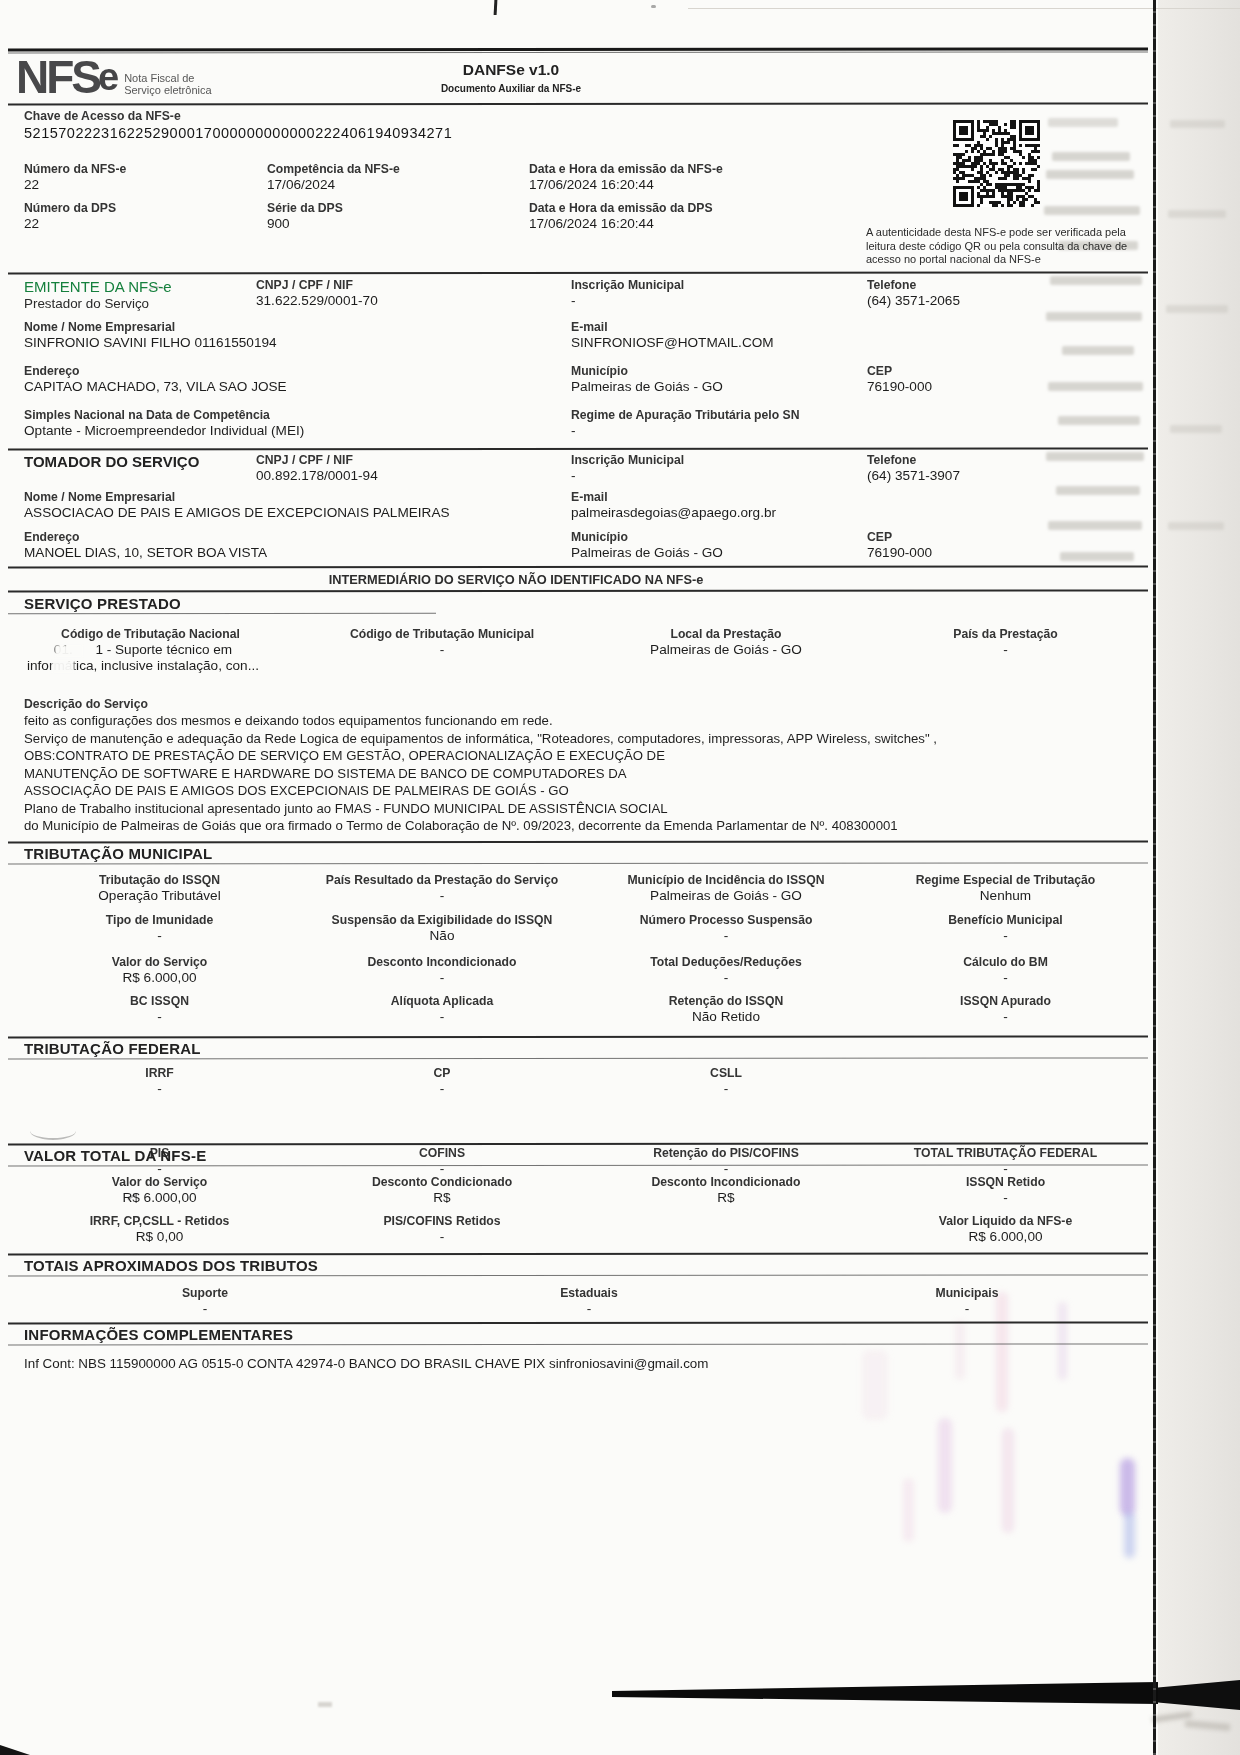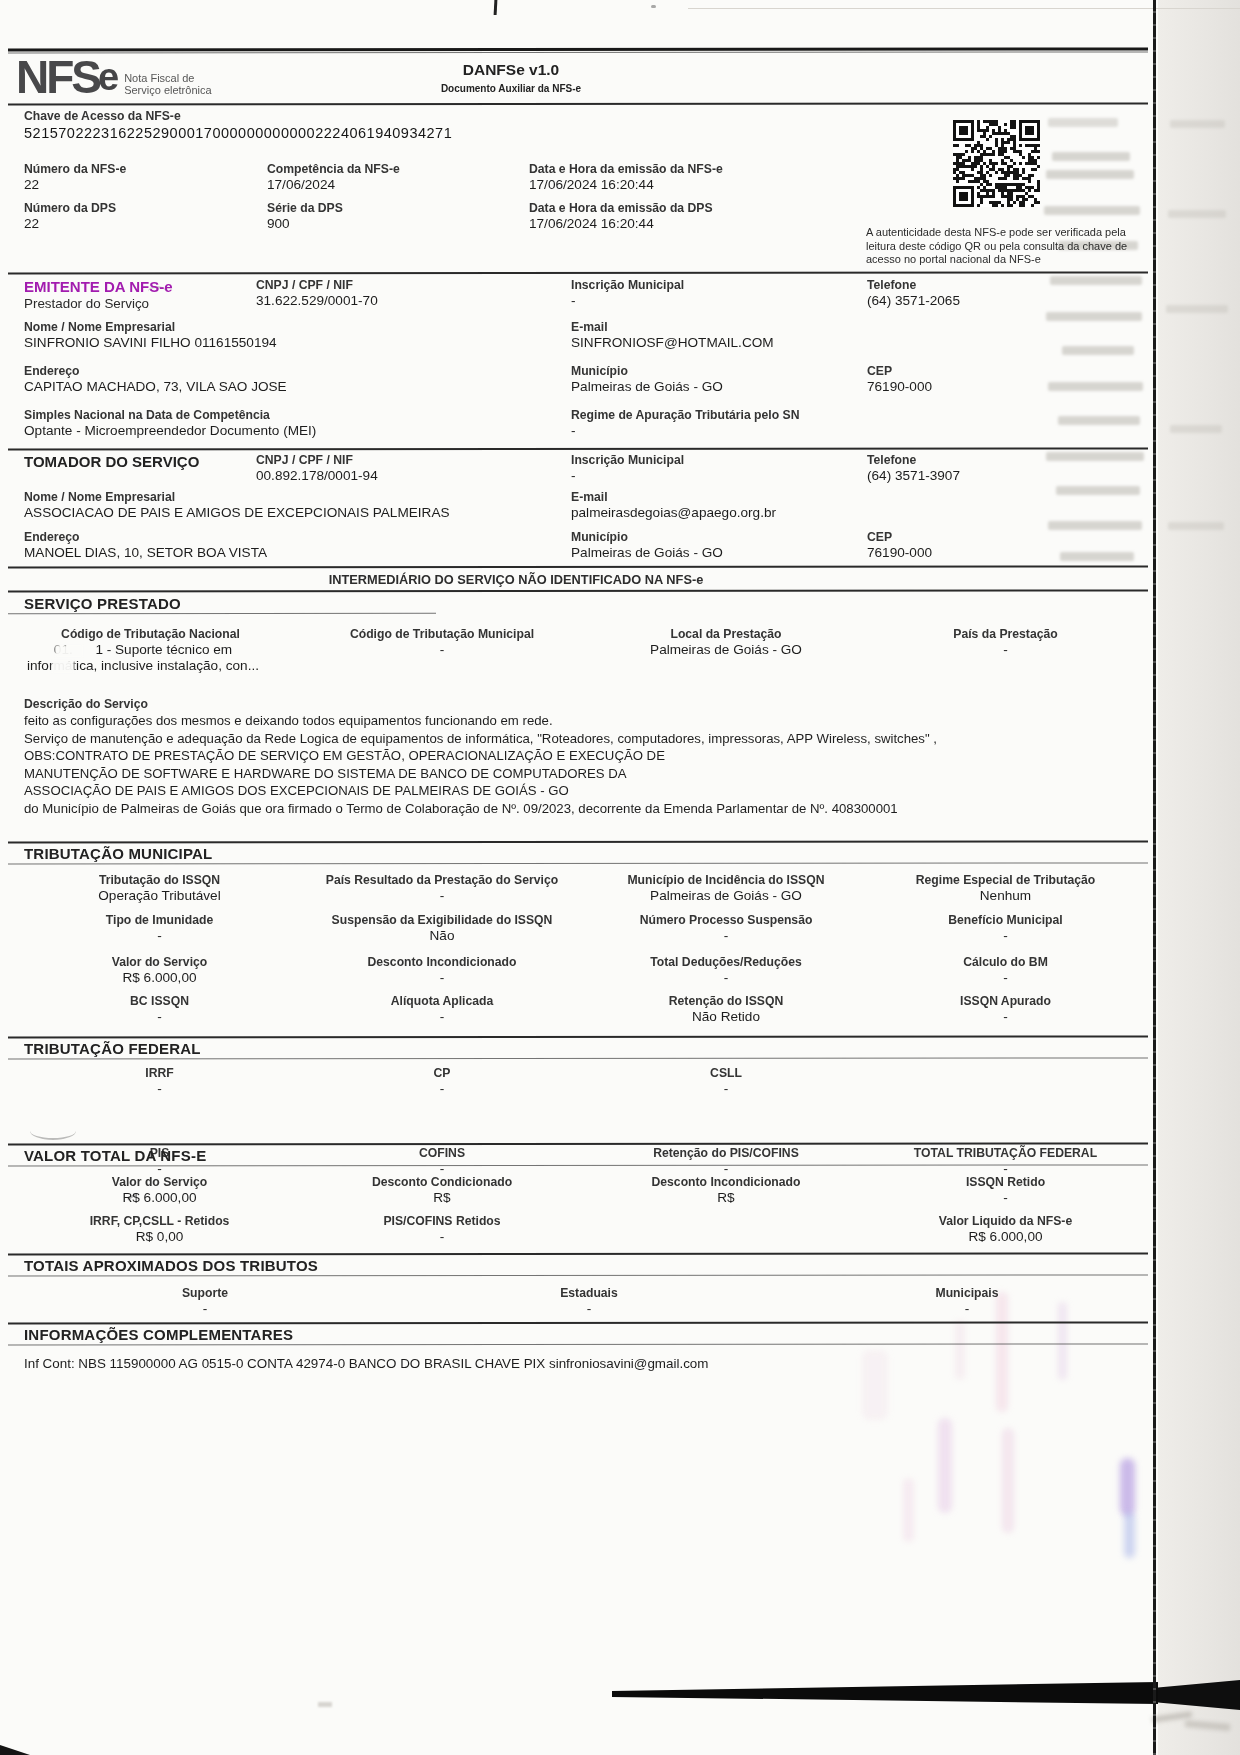--- a/index.html
+++ b/index.html
@@ -478,21 +478,21 @@
         <rect x="0" y="22" width="7" height="7" fill="#111"></rect>
         <rect x="1" y="23" width="5" height="5" fill="#fff"></rect>
         <rect x="2" y="24" width="3" height="3" fill="#111"></rect>
       </svg>
     </div>
   <div class="note">A autenticidade desta NFS-e pode ser verificada pela leitura deste código QR ou pela consulta da chave de acesso no portal nacional da NFS-e</div>
 
   <div class="rl" style="top:272px"></div>
   <div class="row g-e" style="top:278px">
     <div class="c">
-      <div style="font-weight:bold;font-size:15px;color:#a21caf">EMITENTE DA NFS-e</div>
+      <div style="font-weight:normal;font-size:15px;color:#15803d">EMITENTE DA NFS-e</div>
       <div class="sub">Prestador do Serviço</div>
     </div>
     <div class="c">
       <div class="lbl">CNPJ / CPF / NIF</div>
       <div class="val">31.622.529/0001-70</div>
     </div>
     <div class="c">
       <div class="lbl">Inscrição Municipal</div>
       <div class="val">-</div>
     </div>
@@ -521,21 +521,21 @@
       <div class="val">Palmeiras de Goiás - GO</div>
     </div>
     <div class="c">
       <div class="lbl">CEP</div>
       <div class="val">76190-000</div>
     </div>
   </div>
   <div class="row g-e" style="top:408px">
     <div class="c sp2">
       <div class="lbl">Simples Nacional na Data de Competência</div>
-      <div class="val">Optante - Microempreendedor Documento (MEI)</div>
+      <div class="val">Optante - Microempreendedor Individual (MEI)</div>
     </div>
     <div class="c sp2">
       <div class="lbl">Regime de Apuração Tributária pelo SN</div>
       <div class="val">-</div>
     </div>
   </div>
 
   <div class="rl" style="top:448px"></div>
   <div class="row g-e" style="top:453px">
     <div class="c">
@@ -608,20 +608,21 @@
 
   <div class="abs" style="left:24px;top:697px">
     <div class="lbl">Descrição do Serviço</div>
   </div>
   <div class="desc" style="top:712px">
     <div>feito as configurações dos mesmos e deixando todos equipamentos funcionando em rede.</div>
     <div>Serviço de manutenção e adequação da Rede Logica de equipamentos de informática, "Roteadores, computadores, impressoras, APP Wireless, switches" ,</div>
     <div>OBS:CONTRATO DE PRESTAÇÃO DE SERVIÇO EM GESTÃO, OPERACIONALIZAÇÃO E EXECUÇÃO DE</div>
     <div>MANUTENÇÃO DE SOFTWARE E HARDWARE DO SISTEMA DE BANCO DE COMPUTADORES DA</div>
     <div>ASSOCIAÇÃO DE PAIS E AMIGOS DOS EXCEPCIONAIS DE PALMEIRAS DE GOIÁS - GO</div>
+    <div>Plano de Trabalho institucional apresentado junto ao FMAS - FUNDO MUNICIPAL DE ASSISTÊNCIA SOCIAL</div>
     <div>do Município de Palmeiras de Goiás que ora firmado o Termo de Colaboração de Nº. 09/2023, decorrente da Emenda Parlamentar de Nº. 408300001</div>
   </div>
 
   <div class="rl" style="top:841px"></div>
   <div class="sec-title" style="top:845px">TRIBUTAÇÃO MUNICIPAL</div>
   <div class="rl thin" style="top:863px"></div>
 
   <div class="row g-s" style="top:873px">
     <div class="c">
       <div class="lbl">Tributação do ISSQN</div>

